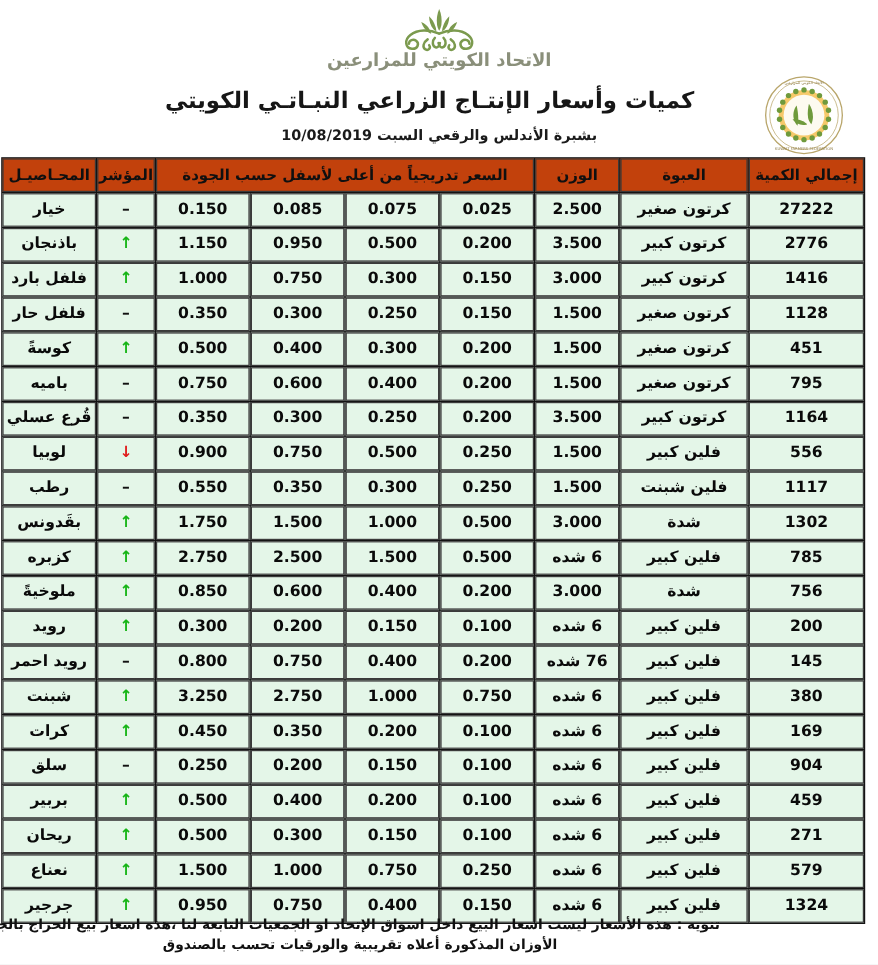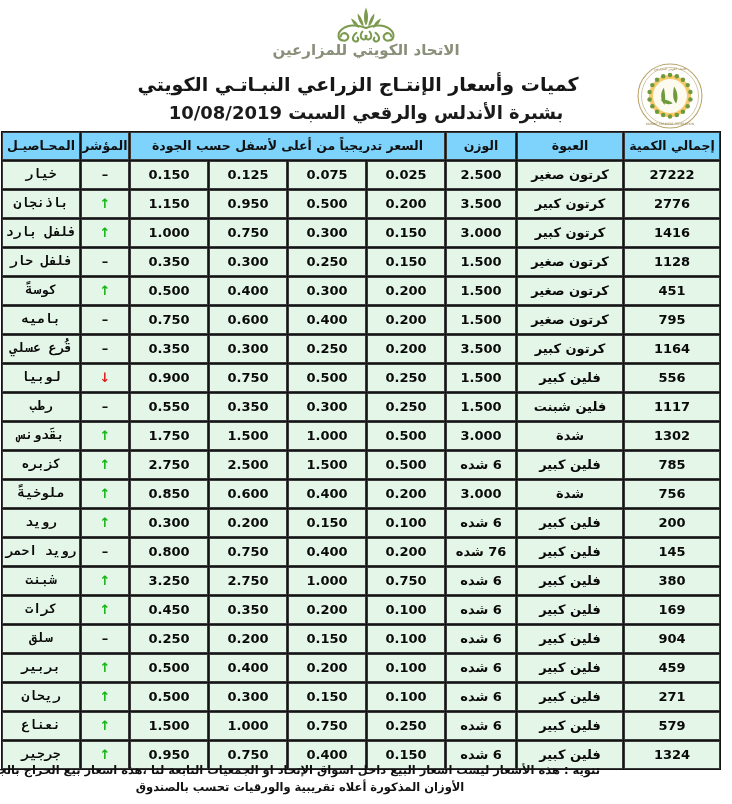--- a/index.html
+++ b/index.html
@@ -55,21 +55,21 @@
     color: #161616;
     letter-spacing: 0.4px;
     white-space: nowrap;
     line-height: 24px;
   }
   .sub-title {
     position: absolute;
     left: 0; right: 0;
     top: 104px;
     text-align: center;
-    font-size: 18px;
+    font-size: 12px;
     font-weight: bold;
     color: #1a1a1a;
     white-space: nowrap;
     line-height: 18px;
   }
 
   
   .logo-seal {
     position: absolute;
     top: 62px;
@@ -99,21 +99,21 @@
     padding: 0;
     text-align: center;
     vertical-align: middle;
     font-size: 13px;
     line-height: 14px;
     height: 25px;
     overflow: hidden;
     white-space: nowrap;
   }
   table.price-table thead th {
-    background: #7dd3fc;
+    background: #c2410c;
     color: #101010;
     font-weight: bold;
     font-size: 12.5px;
     height: 26px;
   }
   table.price-table tbody td {
     background: #e4f6e8;
     color: #0a0a0a;
     font-weight: bold;
     height: 26px;
@@ -135,21 +135,20 @@
   }
   td.weight {
     font-size: 13.5px;
     font-weight: bold;
   }
   td.weight.bundle {
     direction: rtl;
   }
   td.crop {
     font-size: 13px;
-    font-family: Liberation Mono, monospace;
   }
   td.ind {
     font-size: 14px;
     font-weight: bold;
   }
   .arrow-up { color: #16b516; font-weight: bold; }
   .arrow-down { color: #e01b1b; font-weight: bold; }
   .flat { color: #111; font-weight: bold; }
 
   
@@ -264,21 +263,21 @@
         <th>المحـاصيـل</th>
       </tr>
     </thead>
     <tbody id="table-body">
         <tr>
           <td class="qty">27222</td>
           <td class="pack">كرتون صغير</td>
           <td class="weight">2.500</td>
           <td class="num">0.025</td>
           <td class="num">0.075</td>
-          <td class="num">0.125</td>
+          <td class="num">0.085</td>
           <td class="num">0.150</td>
           <td class="ind"><span class="flat">–</span></td>
           <td class="crop">خيار</td>
         </tr>
         <tr>
           <td class="qty">2776</td>
           <td class="pack">كرتون كبير</td>
           <td class="weight">3.500</td>
           <td class="num">0.200</td>
           <td class="num">0.500</td>

